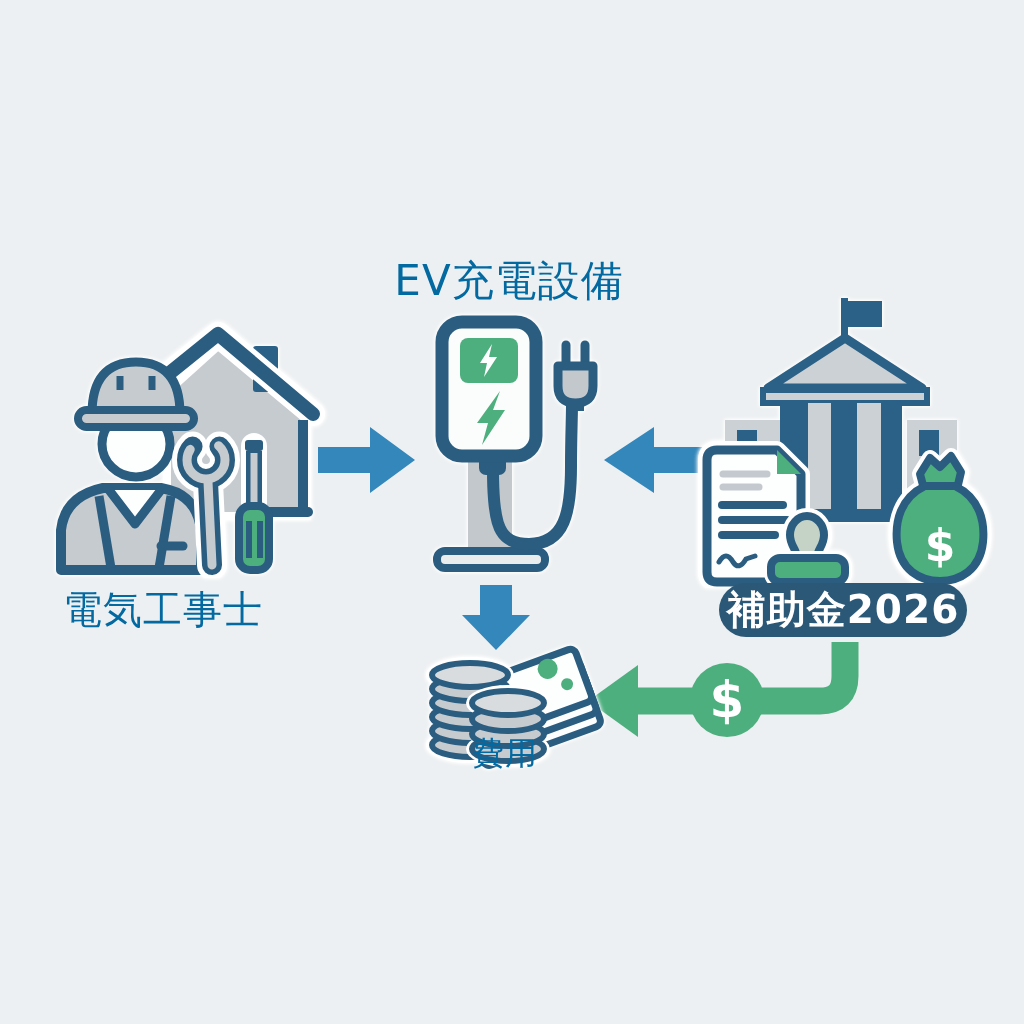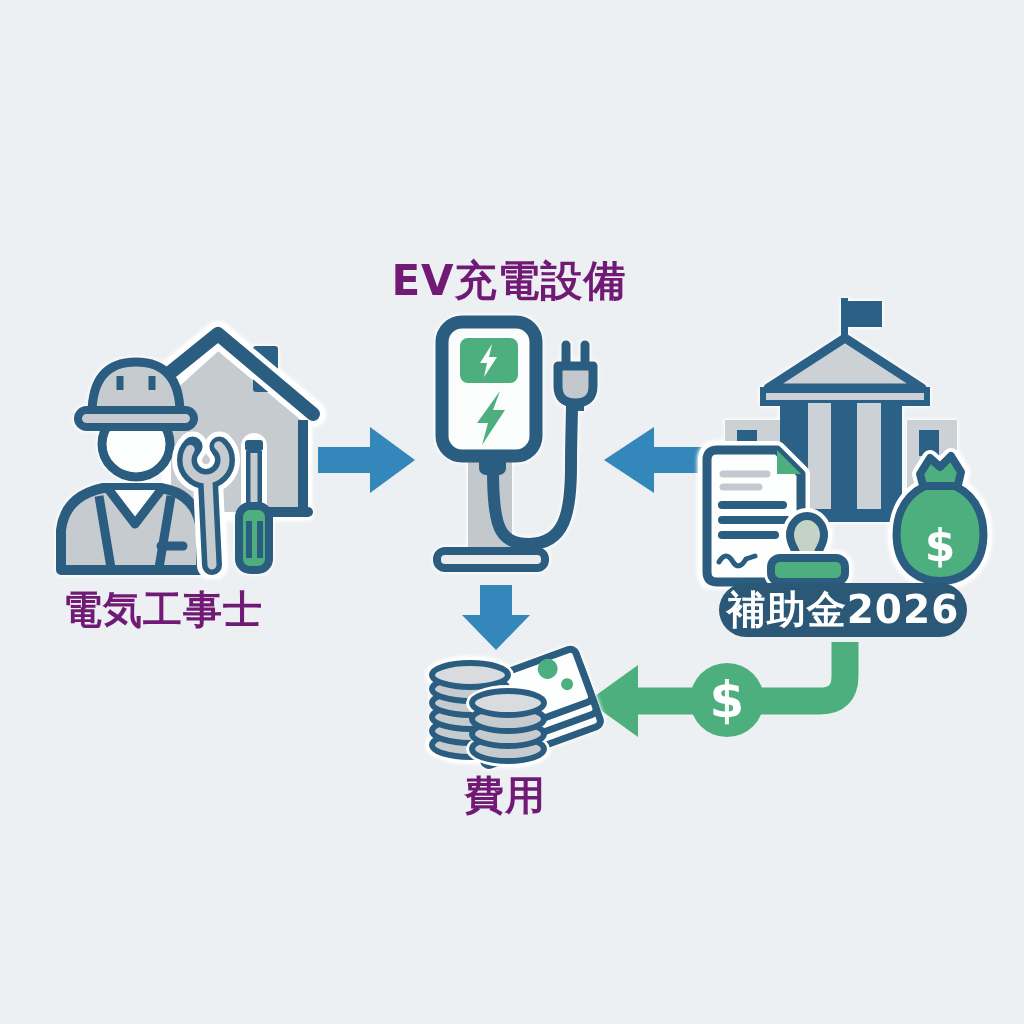--- a/index.html
+++ b/index.html
@@ -1,20 +1,20 @@
 <!DOCTYPE html>
 <html><head>
 <meta charset="utf-8">
 <style>
   * { margin:0; padding:0; box-sizing:border-box; }
   html,body { width:1024px; height:1024px; }
   body { background:#edf0f2; font-family:"DejaVu Sans","Liberation Sans",sans-serif; }
   .canvas { position:relative; width:1024px; height:1024px; background:#edf0f2; overflow:hidden; }
   .abs { position:absolute; }
-  .label { font-weight:bold; color:#701a75; text-align:center; letter-spacing:1px; }
+  .label { font-weight:normal; color:#0369a1; text-align:center; letter-spacing:1px; }
   .glow { filter: drop-shadow(0 0 2px rgba(255,255,255,.9)) drop-shadow(0 0 1px rgba(255,255,255,.8)); }
   .badge { background:#2b5877; color:#ffffff; border-radius:28px; display:flex;
            align-items:center; justify-content:center; font-weight:bold;
            font-size:39px; letter-spacing:1px; }
 </style>
 </head>
 <body>
 
 <div class="canvas">
 
@@ -179,15 +179,15 @@
     </g>
     <g>
       <ellipse cx="100" cy="104" rx="42" ry="18" fill="#ffffff"></ellipse>
       <ellipse cx="100" cy="58" rx="42" ry="18" fill="#ffffff"></ellipse>
       <ellipse cx="100" cy="104" rx="36" ry="12" fill="#c6cbd0" stroke="#2a5d80" stroke-width="6"></ellipse>
       <ellipse cx="100" cy="89" rx="36" ry="12" fill="#c6cbd0" stroke="#2a5d80" stroke-width="6"></ellipse>
       <ellipse cx="100" cy="74" rx="36" ry="12" fill="#c6cbd0" stroke="#2a5d80" stroke-width="6"></ellipse>
       <ellipse cx="100" cy="58" rx="36" ry="12" fill="#d8dcdf" stroke="#2a5d80" stroke-width="6"></ellipse>
     </g>
   </svg>
-  <div class="abs label" style="left:420px; top:768px; width:170px; font-size:40px;">費用</div>
+  <div class="abs label" style="left:420px; top:732px; width:170px; font-size:32px;">費用</div>
 
 </div>
 
 </body></html>

